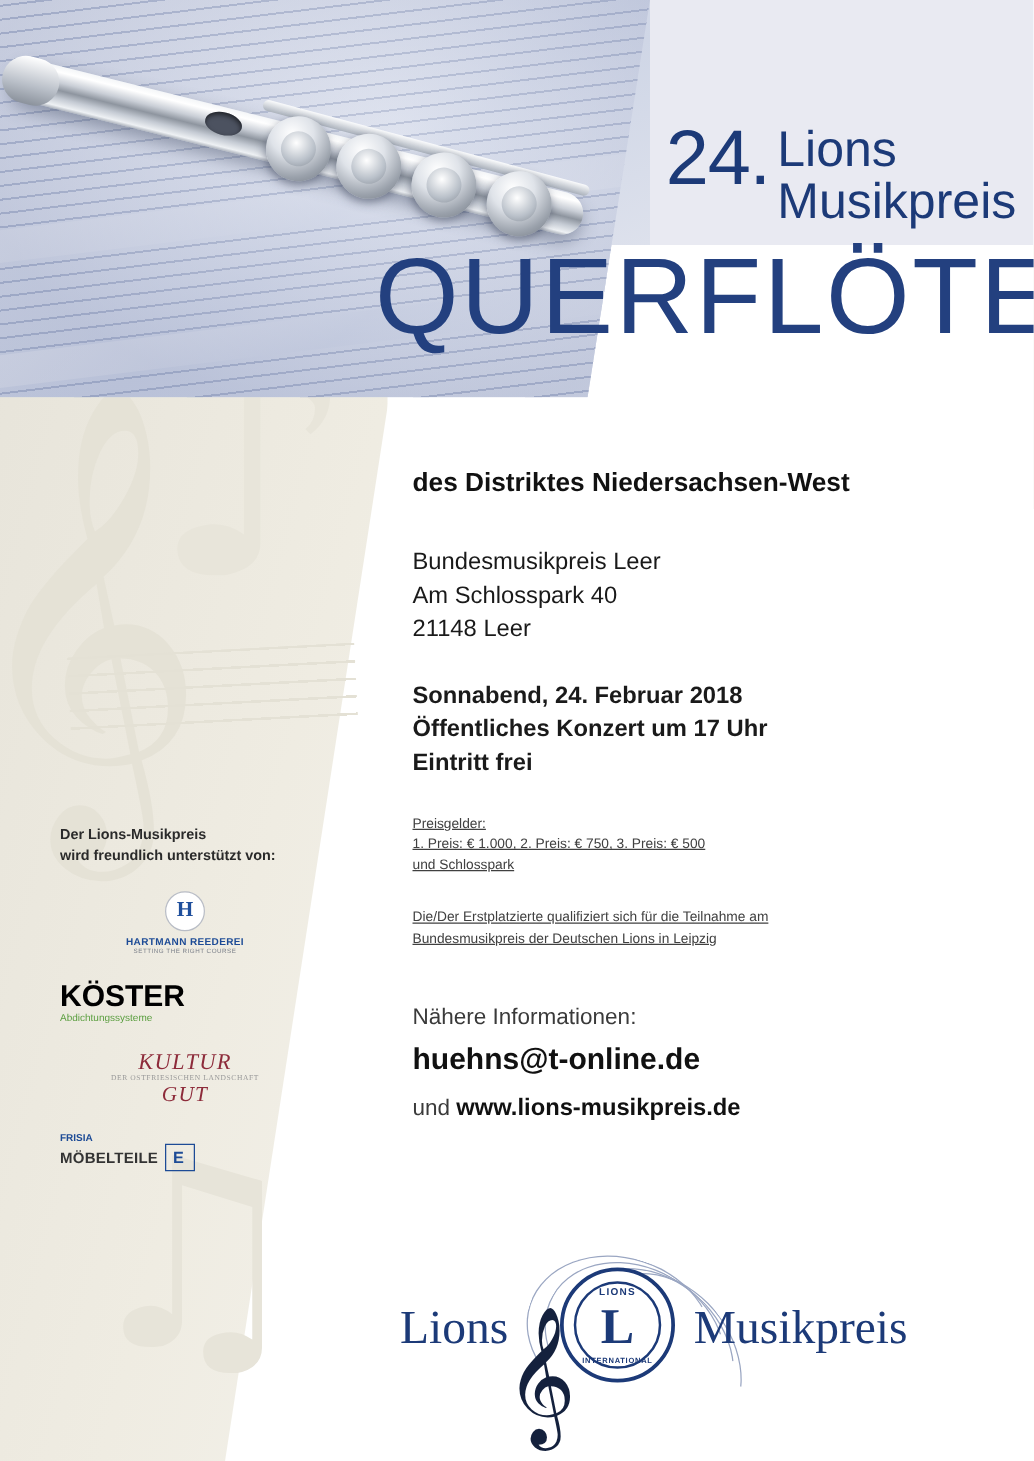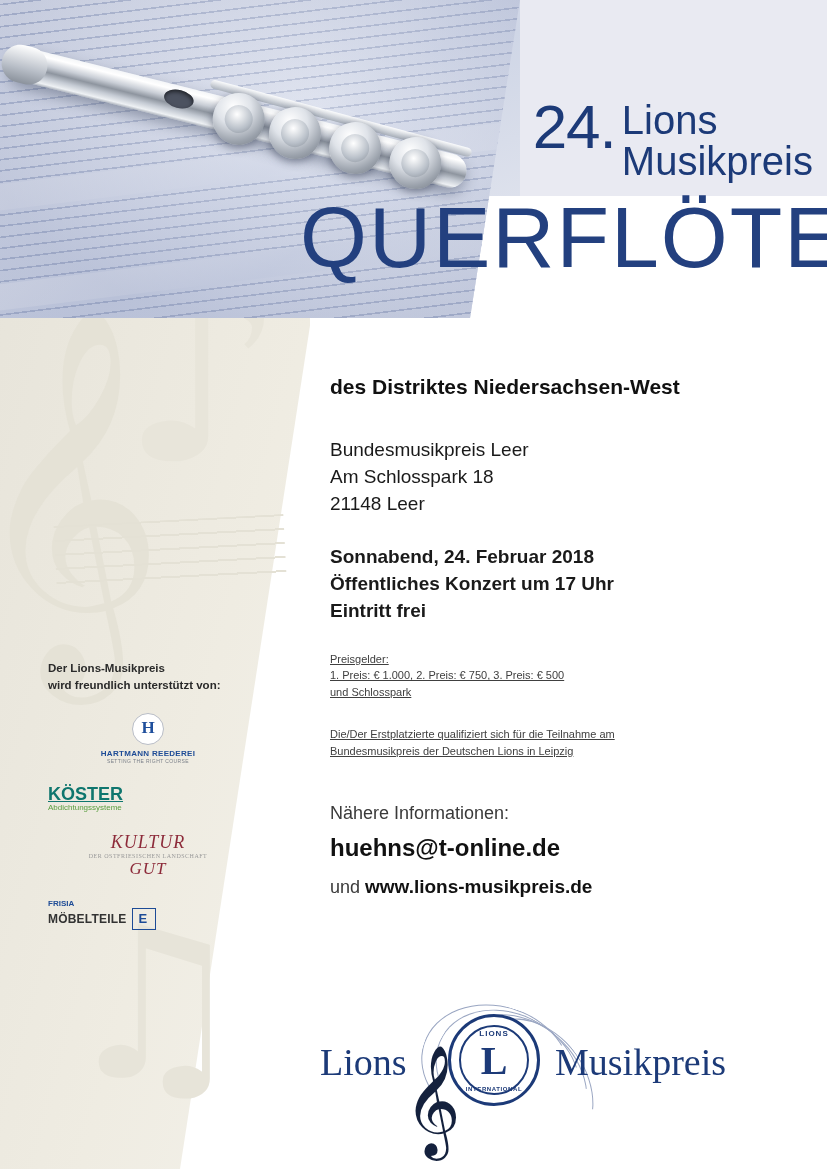--- a/index.html
+++ b/index.html
@@ -281,21 +281,21 @@
     font-family: "Liberation Serif", serif;
   }
   .sp-hartmann .nm {
     font-size: 8px; font-weight: bold; color: #1d4b96; letter-spacing: .3px;
     text-align: center;
   }
   .sp-hartmann .sub {
     font-size: 5px; color: #7a7f88; letter-spacing: .4px; text-align: center;
   }
   .sp-koester .nm {
-    font-size: 18px; font-weight: bold; color: #0f766e; letter-spacing: 0px; text-decoration: underline;
+    font-size: 24px; font-weight: bold; color: #000000; letter-spacing: 0px;
   }
   .sp-koester .sub { font-size: 8px; color: #5a9e3f; margin-top: -2px; }
   .sp-frisia .a { font-size: 8px; font-weight: bold; color: #1d4b96; }
   .sp-frisia .b { font-size: 12px; font-weight: bold; color: #333; letter-spacing: .2px; }
   .sp-frisia .box {
     display: inline-block; width: 22px; height: 20px;
     border: 1px solid #1d4b96; vertical-align: middle; margin-left: 6px;
     position: relative;
   }
   .sp-frisia .box::after {
@@ -432,21 +432,21 @@
     </div>
   </div>
 
   <div class="title-querfloete">QUERFLÖTE</div>
 
   <div class="main">
     <div class="subtitle">des Distriktes Niedersachsen-West</div>
 
     <div class="block">
       <div class="ln">Bundesmusikpreis Leer</div>
-      <div class="ln">Am Schlosspark 18</div>
+      <div class="ln">Am Schlosspark 40</div>
       <div class="ln">21148 Leer</div>
     </div>
 
     <div class="block bold">
       <div class="ln">Sonnabend, 24. Februar 2018</div>
       <div class="ln">Öffentliches Konzert um 17 Uhr</div>
       <div class="ln">Eintritt frei</div>
     </div>
 
     <div class="block muted">

